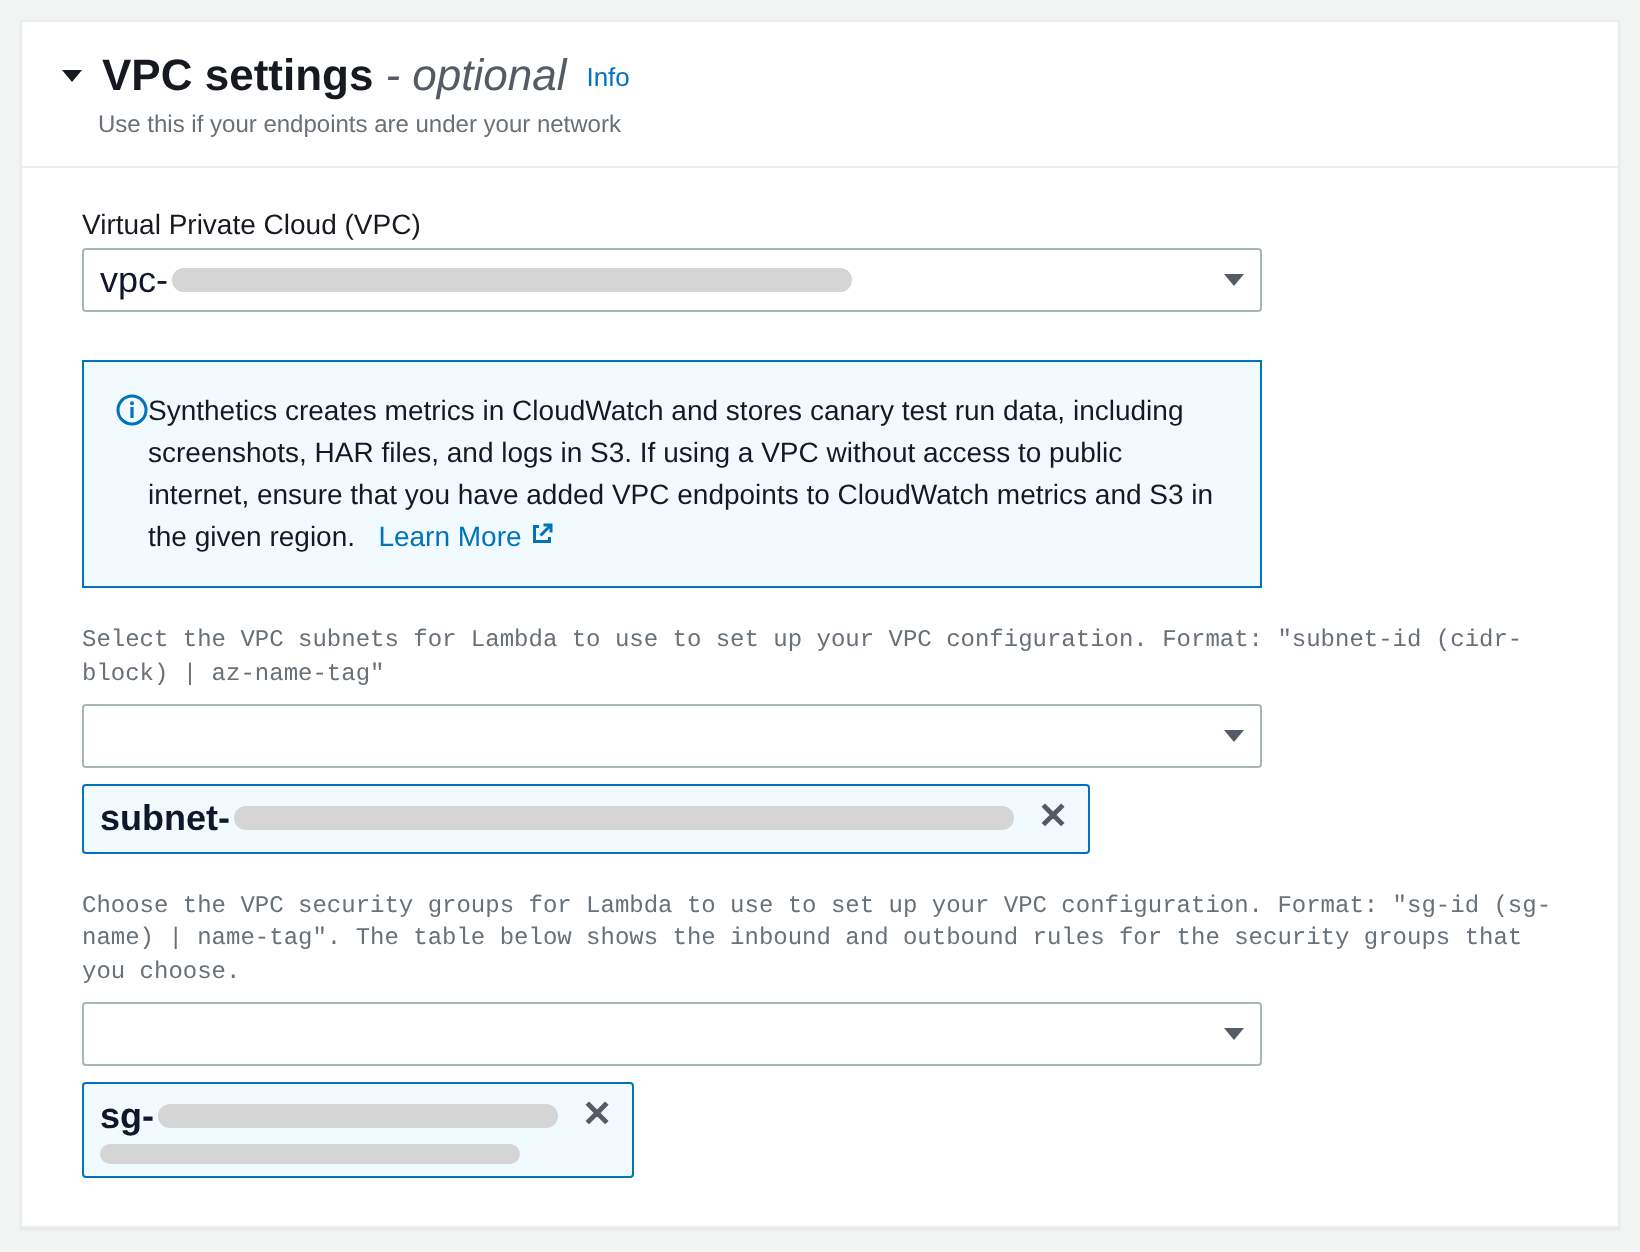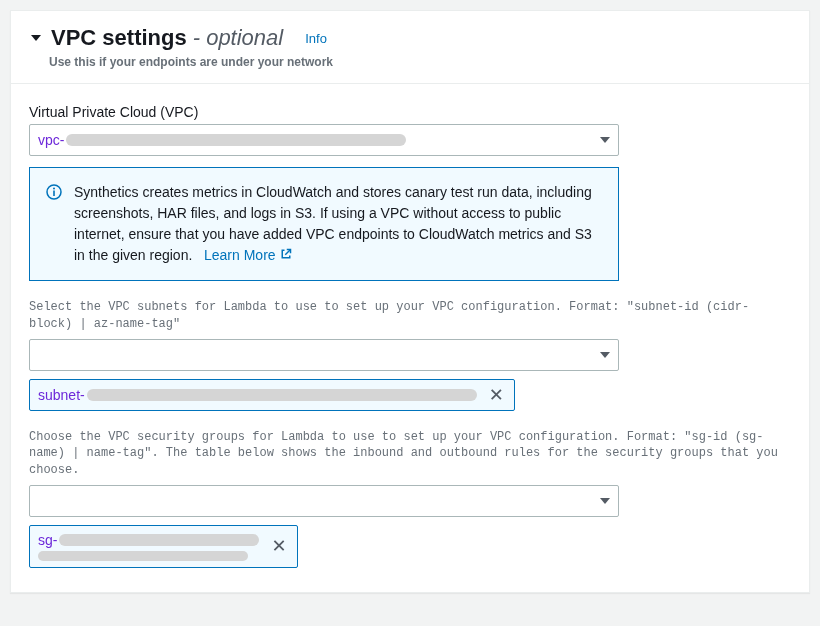--- a/index.html
+++ b/index.html
@@ -38,32 +38,31 @@
     font-weight: 700;
   }
   .panel-title-optional {
     font-style: italic;
     font-weight: 400;
     color: #545b64;
   }
   .info-link {
     color: #0073bb;
     font-size: 13px;
-    margin-left: 16px;
+    margin-left: 4px;
     cursor: pointer;
   }
   .panel-subtitle {
     font-size: 12px;
     color: #687078;
     margin-top: 4px;
     margin-left: 18px;
-    font-weight: bold;
   }
   .panel-body {
-    padding: 20px 20px 24px 18px;
+    padding: 20px 20px 24px 30px;
   }
   .field { margin-bottom: 18px; }
   .field:last-child { margin-bottom: 0; }
   .field-label {
     font-size: 14px;
     color: #16191f;
     margin-bottom: 4px;
   }
   .field-label.bold { font-weight: 700; }
   .field-help {
@@ -86,42 +85,41 @@
     cursor: pointer;
   }
   .select-content {
     display: flex;
     align-items: center;
     gap: 2px;
     flex: 1;
     overflow: hidden;
   }
   .select-prefix {
-    font-size: 14px;
-    color: #6d28d9;
+    font-size: 18px;
+    color: #0f172a;
   }
   .redacted {
     display: inline-block;
     height: 12px;
     background: #d5d5d5;
     border-radius: 6px;
   }
   .select-caret {
     width: 0; height: 0;
     border-left: 5px solid transparent;
     border-right: 5px solid transparent;
     border-top: 6px solid #545b64;
   }
   .alert {
     display: flex;
-    gap: 12px;
     border: 1px solid #0073bb;
     background: #f1faff;
     padding: 14px 16px;
-    margin-top: 11px;
+    margin-top: 24px;
     width: 590px;
   }
   .alert-icon {
     flex-shrink: 0;
     width: 16px; height: 16px;
     margin-top: 2px;
   }
   .alert-icon svg { width: 16px; height: 16px; display:block; }
   .alert-text {
     font-size: 14px;
@@ -131,27 +129,28 @@
   .alert-link {
     color: #0073bb;
     cursor: pointer;
     display: inline-flex;
     align-items: center;
     gap: 4px;
   }
   .ext-icon svg { width: 12px; height: 12px; display:inline-block; }
   .token {
     display: inline-flex;
-    align-items: center;
+    align-items: flex-start;
     border: 1px solid #0073bb;
     background: #f1faff;
     border-radius: 2px;
     padding: 6px 8px;
     margin-top: 8px;
     gap: 4px;
+    font-weight: bold;
   }
   .token-content {
     display: flex;
     flex-direction: column;
     gap: 3px;
   }
   .token-row {
     display: flex;
     align-items: center;
     gap: 2px;

